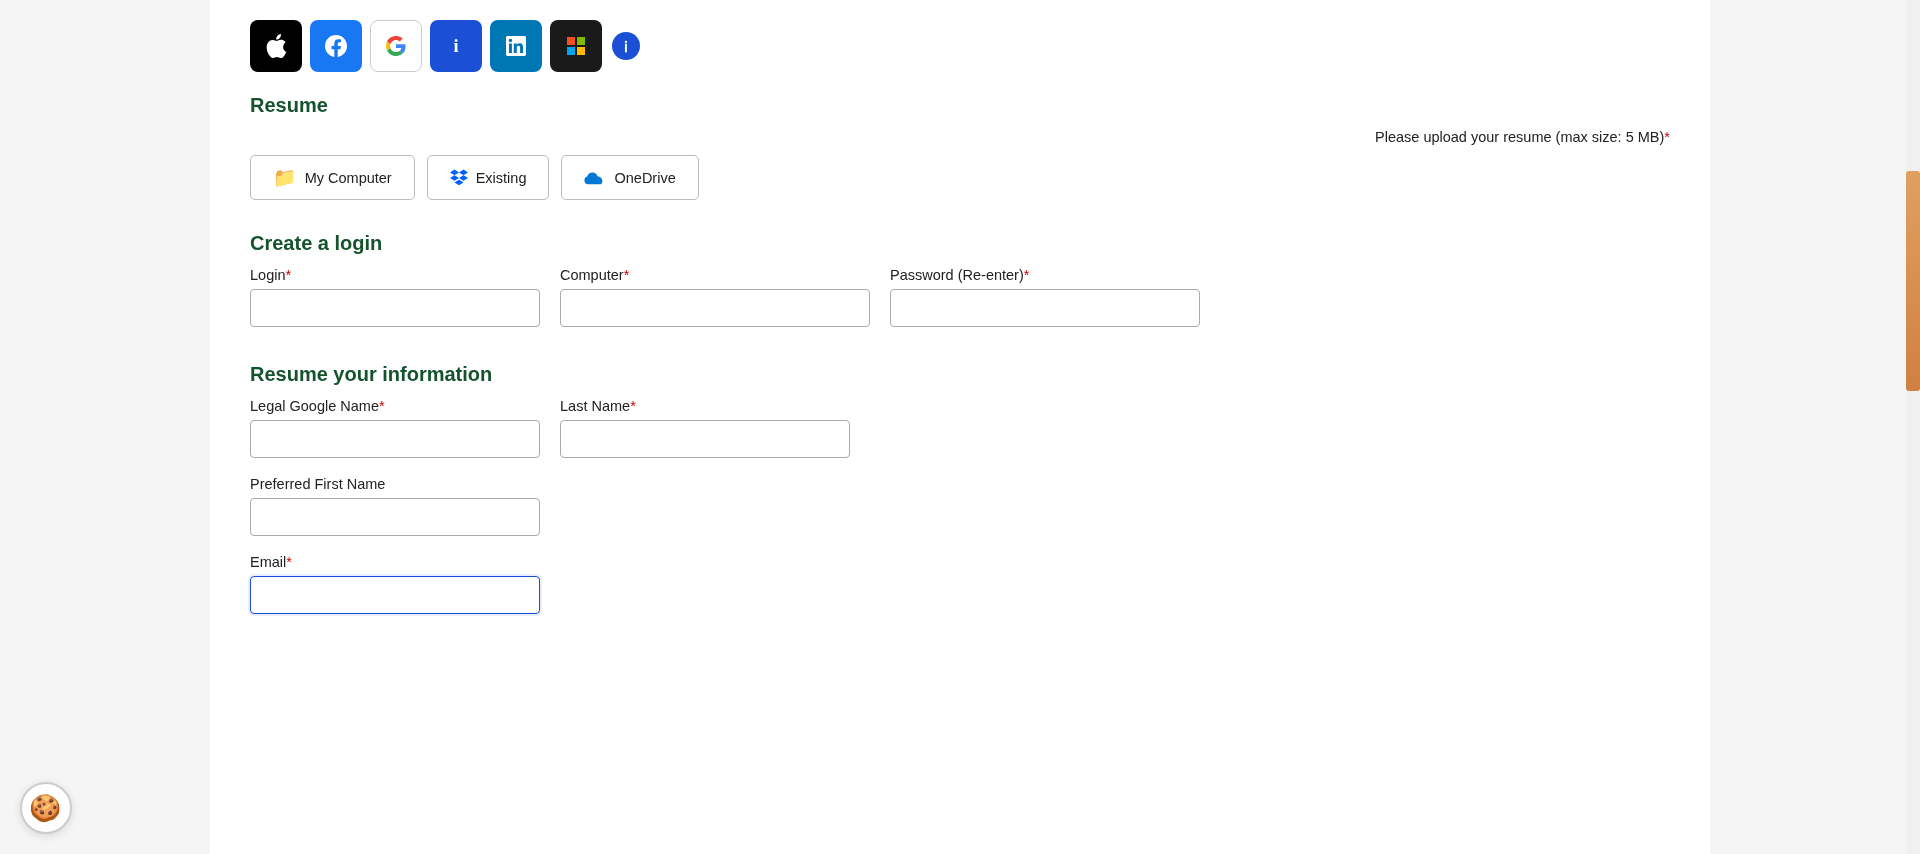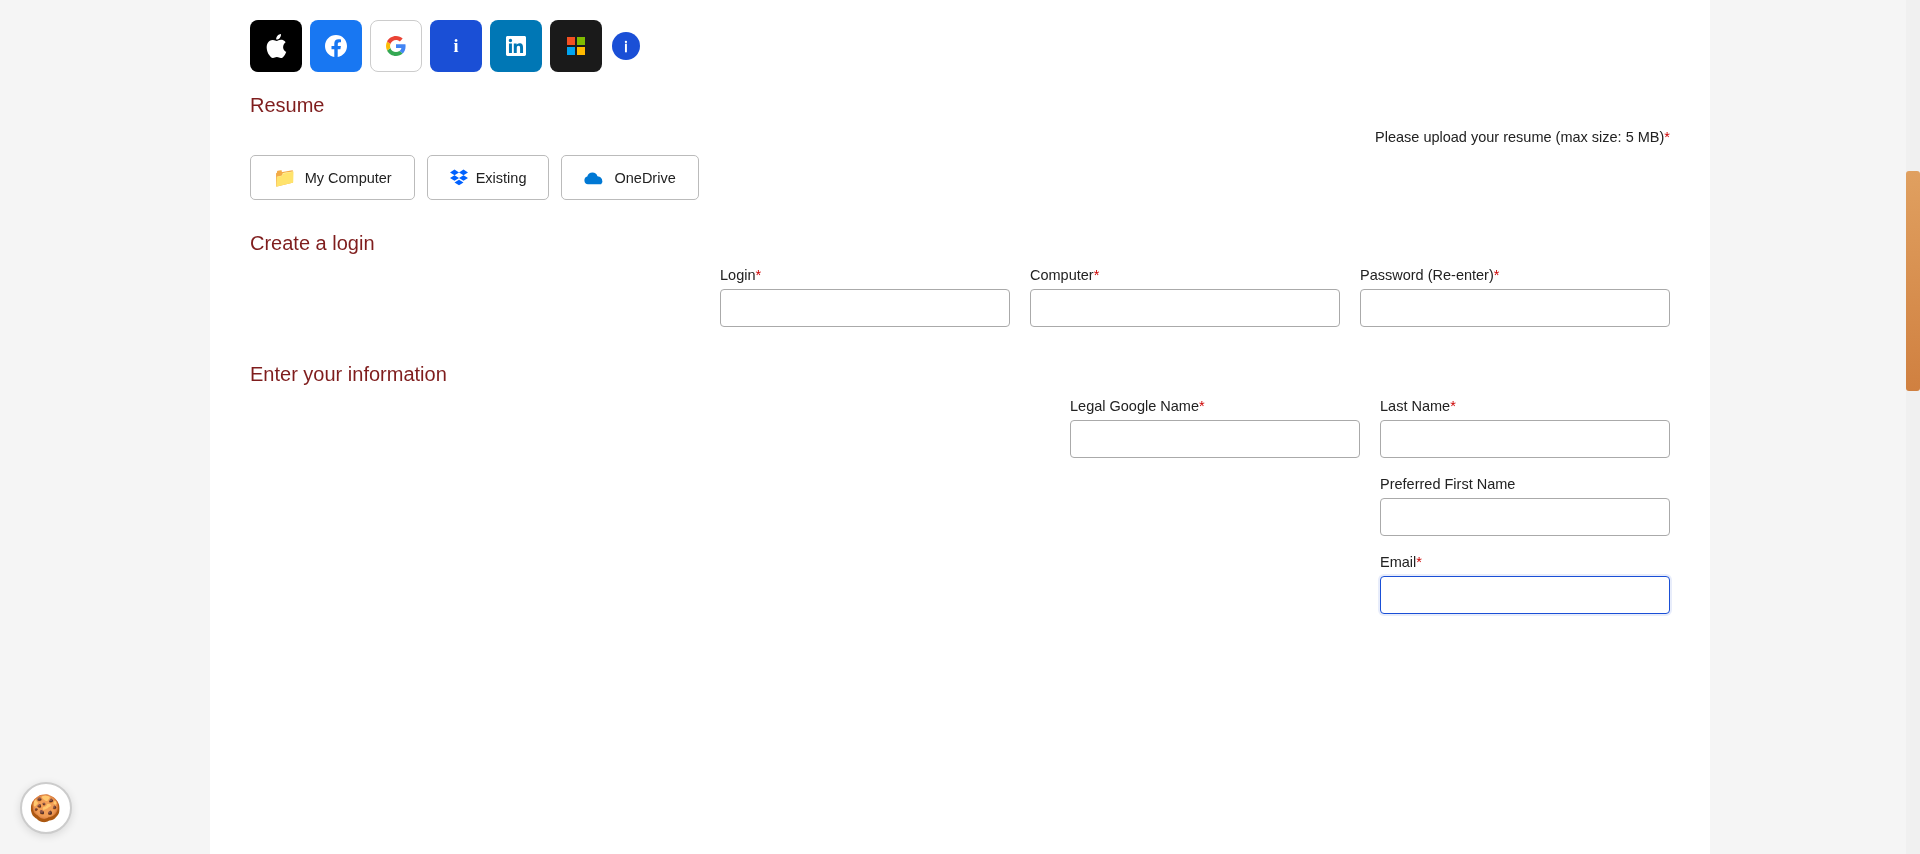--- a/index.html
+++ b/index.html
@@ -56,22 +56,22 @@
       font-size: 15px;
       font-weight: bold;
       cursor: pointer;
       border: none;
       margin-left: 2px;
     }
 
     
     .section-title {
       font-size: 20px;
-      font-weight: normal;
-      color: #7f1d1d;
+      font-weight: bold;
+      color: #14532d;
       margin-bottom: 12px;
     }
 
     
     .resume-section { margin-bottom: 32px; }
     .resume-bullet {
       margin-left: 20px;
       margin-bottom: 14px;
       color: #222;
       font-size: 14.5px;
@@ -106,21 +106,20 @@
     
     .icon-folder { color: #f5c518; font-size: 19px; }
 
     
     .login-section { margin-bottom: 36px; }
     .form-row {
       display: flex;
       gap: 20px;
       margin-bottom: 18px;
       flex-wrap: wrap;
-      justify-content: flex-end;
     }
     .form-group {
       display: flex;
       flex-direction: column;
       gap: 6px;
     }
     .form-group label {
       font-size: 14.5px;
       color: #222;
     }
@@ -285,21 +284,21 @@
       <div class="form-group">
         <label for="password-reenter-input">
           <span>Password (Re-enter)</span><span class="required">*</span>
         </label>
         <input class="field-reenter" type="password" id="password-reenter-input" style="">
       </div>
     </div>
   </div>
 
   <div class="info-section">
-    <div class="section-title">Enter your information</div>
+    <div class="section-title">Resume your information</div>
     <div class="form-row">
       <div class="form-group">
         <label for="legal-first-name-input">
           <span>Legal Google Name</span><span class="required">*</span>
         </label>
         <input class="field-firstname" type="text" id="legal-first-name-input" style="">
       </div>
       <div class="form-group">
         <label for="last-name-input">
           <span>Last Name</span><span class="required">*</span>

